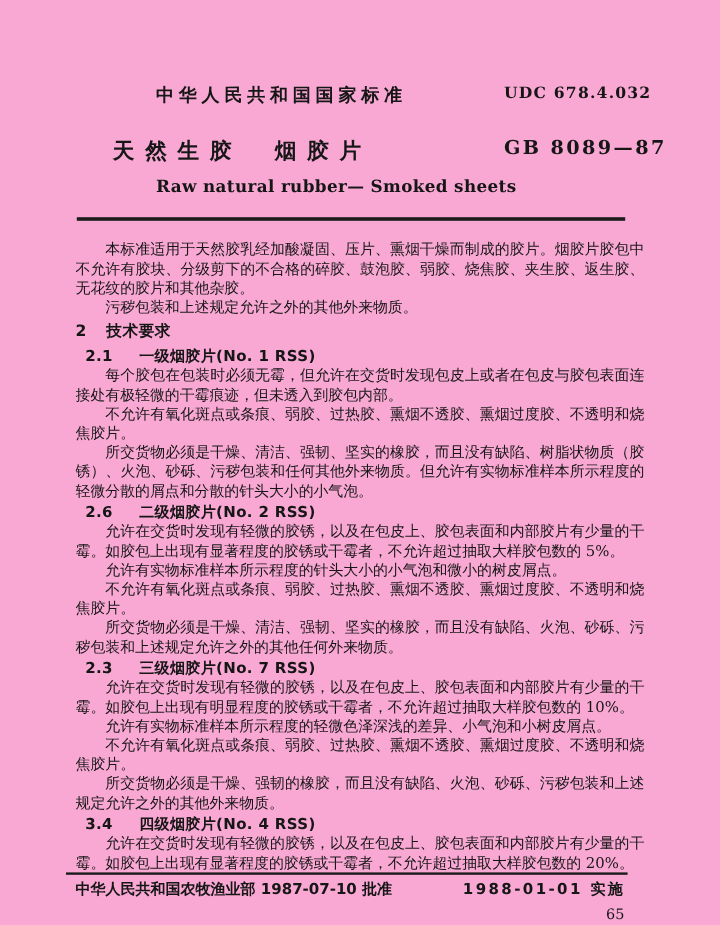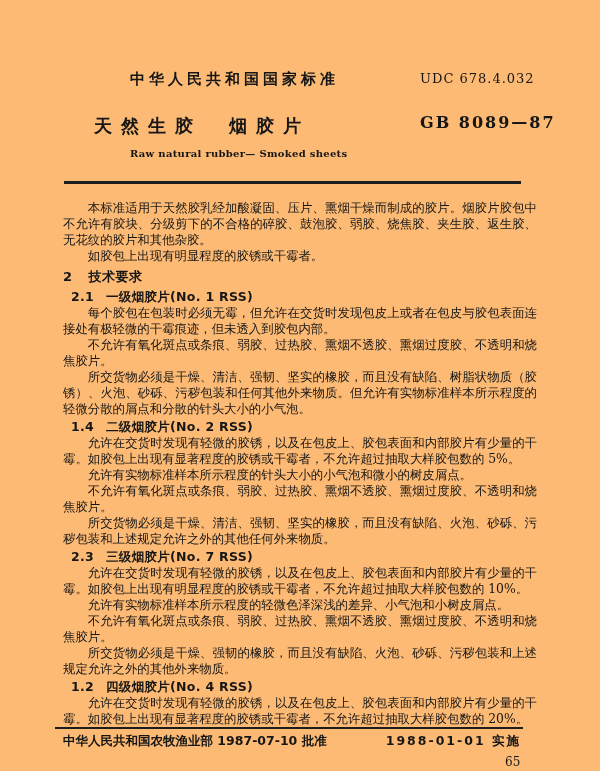--- a/index.html
+++ b/index.html
@@ -4,46 +4,46 @@
 <style>
   html,body{margin:0;padding:0;}
   body{
     background:#e9e9e6;
     font-family:"DejaVu Serif","Liberation Serif",serif;
   }
   .page{
     position:relative;
     width:600px;height:771px;
     margin:0 auto;
-    background:#fdba74;
+    background:#f9a8d4;
     color:#161616;
     overflow:hidden;
   }
   
   .org-title{
     position:absolute;left:130px;top:70px;
     font-family:"DejaVu Sans","Liberation Sans",sans-serif;
     font-weight:700;font-size:15px;letter-spacing:4px;
   }
   .udc{
     position:absolute;left:420px;top:71px;
-    font-weight:400;font-size:13px;letter-spacing:1px;
+    font-weight:700;font-size:13px;letter-spacing:1px;
   }
   .title-cn{
     position:absolute;left:94px;top:114px;
     font-family:"DejaVu Sans","Liberation Sans",sans-serif;
     font-weight:700;font-size:18px;letter-spacing:9px;
   }
   .std-no{
     position:absolute;left:420px;top:113px;
     font-weight:700;font-size:16px;letter-spacing:2px;
   }
   .title-en{
     position:absolute;left:130px;top:148px;
-    font-weight:700;font-size:10px;letter-spacing:0.3px;
+    font-weight:700;font-size:14px;letter-spacing:0.3px;
   }
   .thick-rule{
     position:absolute;left:64px;top:181px;
     width:457px;height:3px;background:#1c1c1c;
   }
   
   .main{
     position:absolute;left:63px;top:200px;
     width:474px;height:526px;overflow:hidden;
   }
@@ -51,21 +51,21 @@
     font-family:"DejaVu Sans","Liberation Sans",sans-serif;
     font-weight:700;font-size:13px;line-height:16px;
     margin:5px 0 4px;letter-spacing:0.5px;
   }
   .h2 .h-no{margin-right:16px;}
   .h3{
     font-family:"DejaVu Sans","Liberation Sans",sans-serif;
     font-weight:700;font-size:12.5px;line-height:16px;
     margin:2px 0 0;padding-left:8px;letter-spacing:0.3px;
   }
-  .h3 .h-no{margin-right:12px;}
+  .h3 .h-no{margin-right:22px;}
   .main p{
     margin:0;
     font-size:12.4px;line-height:16px;
     text-indent:2em;text-align:justify;
     font-weight:500;
   }
   
   .thin-rule{
     position:absolute;left:55px;top:727px;
     width:468px;height:2px;background:#1c1c1c;
@@ -90,51 +90,51 @@
   <div class="org-title">中华人民共和国国家标准</div>
   <div class="udc">UDC 678.4.032</div>
   <div class="title-cn">天然生胶　烟胶片</div>
   <div class="std-no">GB 8089—87</div>
   <div class="title-en">Raw natural rubber— Smoked sheets</div>
   <div class="thick-rule"></div>
 
   <div class="main">
 
     <p>本标准适用于天然胶乳经加酸凝固、压片、熏烟干燥而制成的胶片。烟胶片胶包中不允许有胶块、分级剪下的不合格的碎胶、鼓泡胶、弱胶、烧焦胶、夹生胶、返生胶、无花纹的胶片和其他杂胶。</p>
-    <p>如胶包上出现有明显程度的胶锈或干霉者。</p>
+    <p>污秽包装和上述规定允许之外的其他外来物质。</p>
 
     <div class="h2">
       <span class="h-no">2</span><span>技术要求</span>
     </div>
 
     <div class="h3">
       <span class="h-no">2.1</span><span>一级烟胶片(No. 1 RSS)</span>
     </div>
     <p>每个胶包在包装时必须无霉，但允许在交货时发现包皮上或者在包皮与胶包表面连接处有极轻微的干霉痕迹，但未透入到胶包内部。</p>
     <p>不允许有氧化斑点或条痕、弱胶、过热胶、熏烟不透胶、熏烟过度胶、不透明和烧焦胶片。</p>
     <p>所交货物必须是干燥、清洁、强韧、坚实的橡胶，而且没有缺陷、树脂状物质（胶锈）、火泡、砂砾、污秽包装和任何其他外来物质。但允许有实物标准样本所示程度的轻微分散的屑点和分散的针头大小的小气泡。</p>
 
     <div class="h3">
-      <span class="h-no">1.4</span><span>二级烟胶片(No. 2 RSS)</span>
+      <span class="h-no">2.6</span><span>二级烟胶片(No. 2 RSS)</span>
     </div>
     <p>允许在交货时发现有轻微的胶锈，以及在包皮上、胶包表面和内部胶片有少量的干霉。如胶包上出现有显著程度的胶锈或干霉者，不允许超过抽取大样胶包数的 5%。</p>
     <p>允许有实物标准样本所示程度的针头大小的小气泡和微小的树皮屑点。</p>
     <p>不允许有氧化斑点或条痕、弱胶、过热胶、熏烟不透胶、熏烟过度胶、不透明和烧焦胶片。</p>
     <p>所交货物必须是干燥、清洁、强韧、坚实的橡胶，而且没有缺陷、火泡、砂砾、污秽包装和上述规定允许之外的其他任何外来物质。</p>
 
     <div class="h3">
       <span class="h-no">2.3</span><span>三级烟胶片(No. 7 RSS)</span>
     </div>
     <p>允许在交货时发现有轻微的胶锈，以及在包皮上、胶包表面和内部胶片有少量的干霉。如胶包上出现有明显程度的胶锈或干霉者，不允许超过抽取大样胶包数的 10%。</p>
     <p>允许有实物标准样本所示程度的轻微色泽深浅的差异、小气泡和小树皮屑点。</p>
     <p>不允许有氧化斑点或条痕、弱胶、过热胶、熏烟不透胶、熏烟过度胶、不透明和烧焦胶片。</p>
     <p>所交货物必须是干燥、强韧的橡胶，而且没有缺陷、火泡、砂砾、污秽包装和上述规定允许之外的其他外来物质。</p>
 
     <div class="h3">
-      <span class="h-no">1.2</span><span>四级烟胶片(No. 4 RSS)</span>
+      <span class="h-no">3.4</span><span>四级烟胶片(No. 4 RSS)</span>
     </div>
     <p>允许在交货时发现有轻微的胶锈，以及在包皮上、胶包表面和内部胶片有少量的干霉。如胶包上出现有显著程度的胶锈或干霉者，不允许超过抽取大样胶包数的 20%。</p>
 
   </div>
 
   <div class="thin-rule"></div>
   <div class="footer-row">
     <span class="footer-appr">中华人民共和国农牧渔业部 1987-07-10 批准</span>
     <span class="footer-impl">1988-01-01 实施</span>
   </div>

